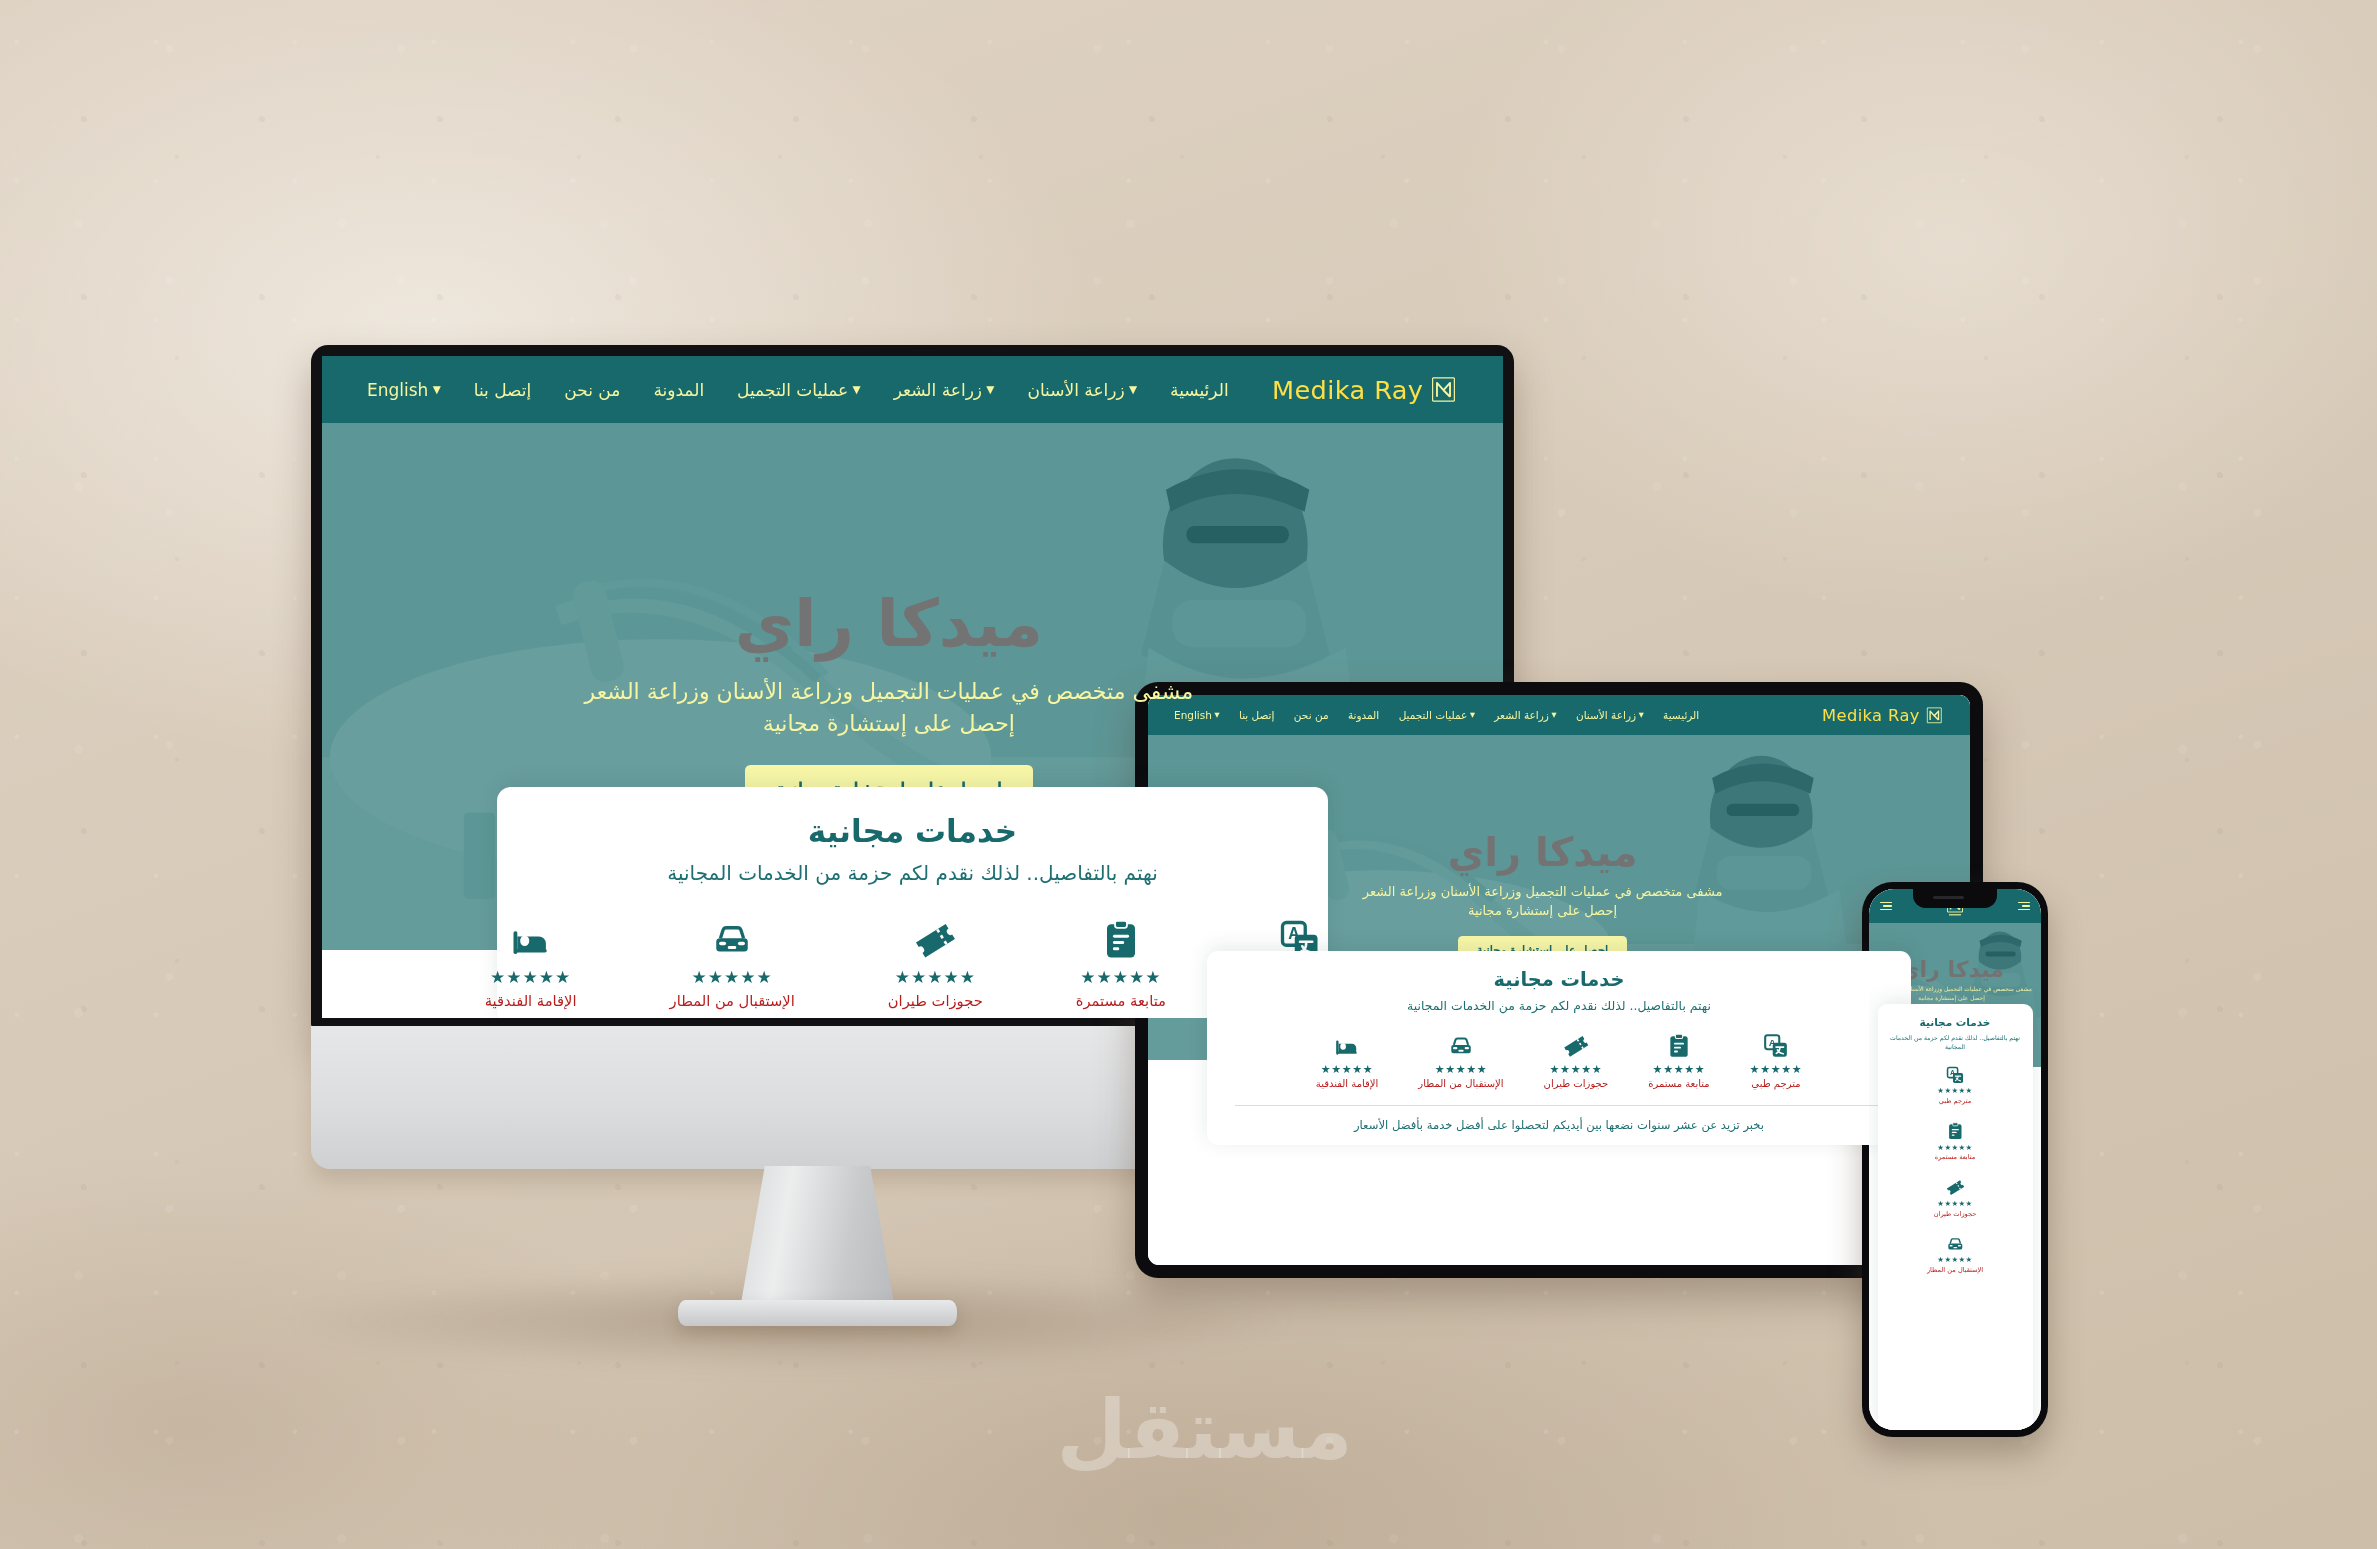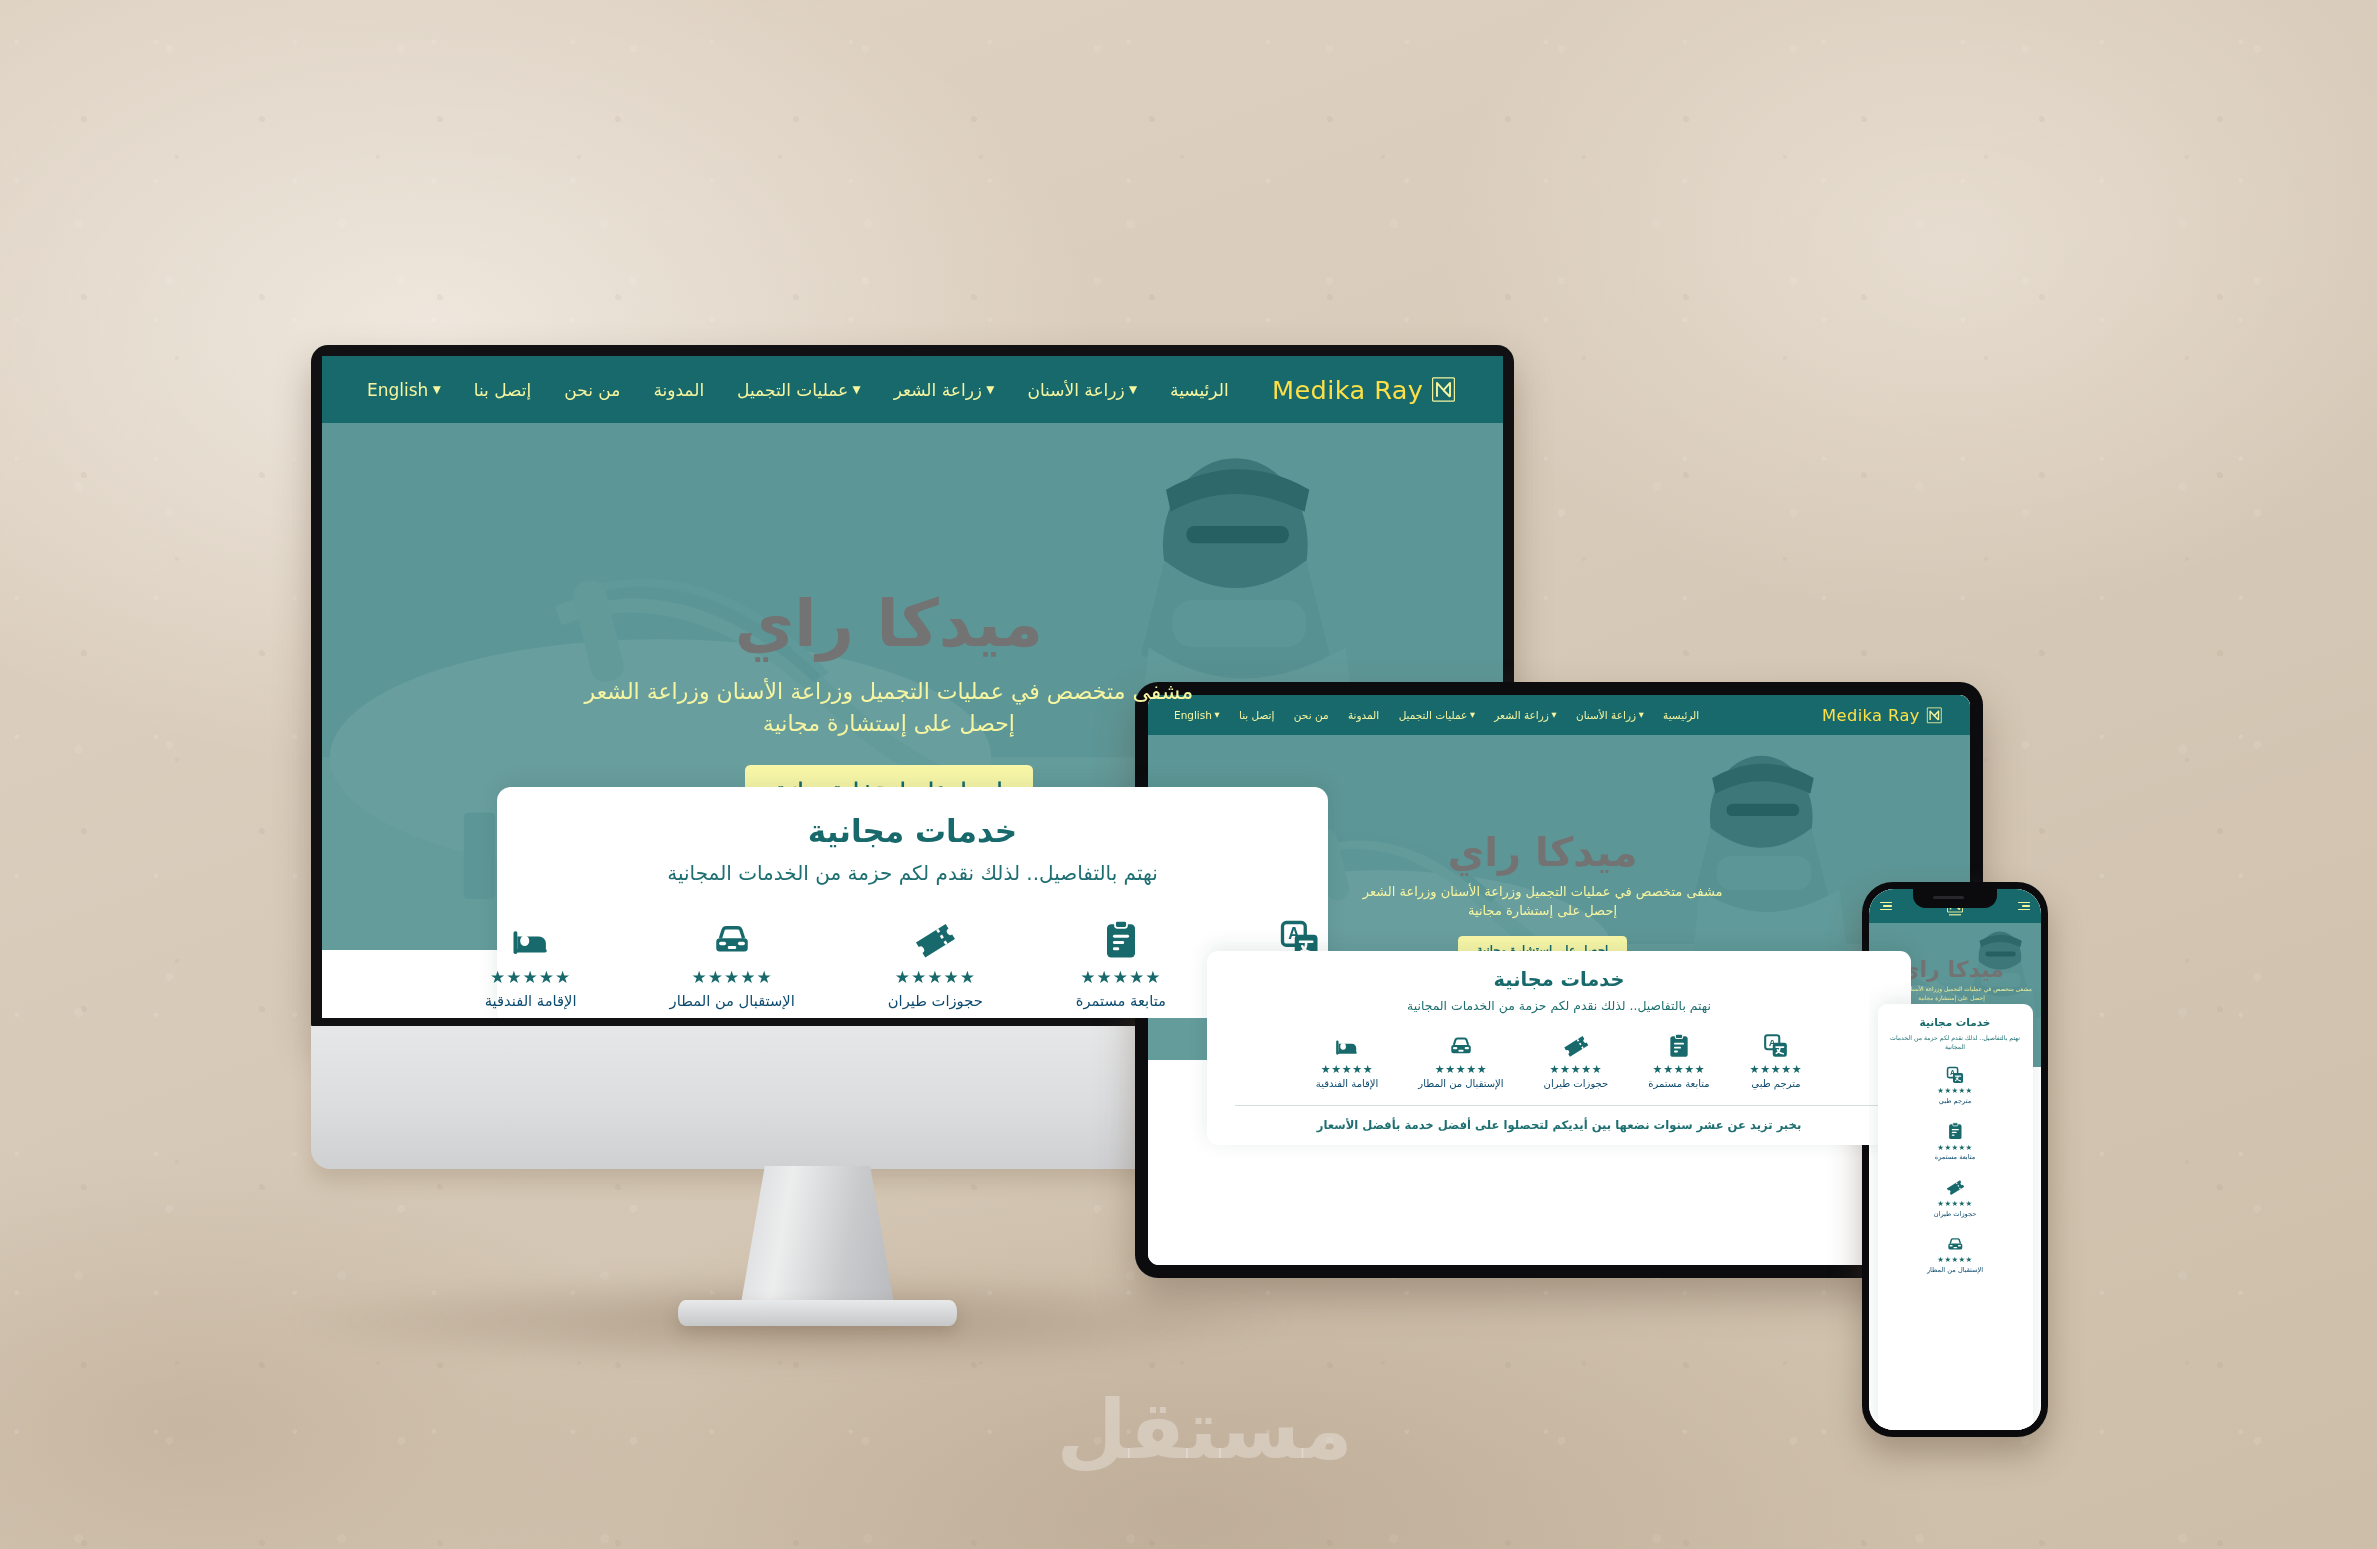--- a/index.html
+++ b/index.html
@@ -101,21 +101,21 @@
   .svc-card{
     position:absolute; background:#fff; border-radius:14px;
     box-shadow:0 -3.1px 20px rgba(20,50,50,.10);
     text-align:center; z-index:5;
   }
   .svc-title{ color:#17696b; font-weight:700; }
   .svc-sub{ color:#1d6f71; }
   .svc-row{ display:flex; justify-content:center; align-items:flex-start; }
   .svc-item{ display:flex; flex-direction:column; align-items:center; }
   .stars{ color:#17696b; letter-spacing:.06em; line-height:1; }
-  .svc-label{ color:#0c4a6e; white-space:nowrap; }
+  .svc-label{ color:#b91c1c; white-space:nowrap; }
   .svc-rule{ height:0.8px; background:#d7dede; }
   .svc-note{ color:#1d6f71; }
 
   
   #desk .nav{ height:67px; padding:0 45px; }
   #desk .logo-text{ font-size:25.6px; }
   #desk .navlinks{ gap:33px; }
   #desk .navlink{ font-size:17px; }
   #desk .hero{ height:527px; }
   #desk .hero-inner{ padding-top:31px; }
@@ -144,21 +144,21 @@
   #pad .hero-title{ font-size:40px; }
   #pad .hero-sub{ font-size:13px; margin-top:9.3px; }
   #pad .hero-btn{ font-size:11.6px; padding:7px 18.6px; margin-top:15.5px; border-radius:4.6px; }
   #pad .svc-card{ left:59px; right:59px; top:256px; padding:17px 20px 12.4px; border-radius:11px; }
   #pad .svc-title{ font-size:19.4px; }
   #pad .svc-sub{ font-size:12.4px; margin-top:7px; }
   #pad .svc-row{ gap:40px; margin-top:20px; }
   #pad .svc-label{ font-size:10px; margin-top:3.9px; }
   #pad .stars{ font-size:11px; margin-top:4.6px; }
   #pad .svc-rule{ margin:15.5px 7.7px 0; }
-  #pad .svc-note{ font-size:11.6px; margin-top:12.4px;font-weight:bold; }
+  #pad .svc-note{ font-size:11.6px; margin-top:12.4px; }
 
   
   #iphone-wrap{ position:absolute; left:1862px; top:882px; width:186px; height:555px; }
   .iph-bezel{
     position:absolute; inset:0; background:#0b0b0e; border-radius:31px;
     padding:7px; box-shadow:0 17px 33px rgba(90,70,52,.38);
   }
   .iph-screen{ width:100%; height:100%; overflow:hidden; border-radius:25px; background:#fff; position:relative; }
   .iph-notch{
     position:absolute; left:50%; transform:translateX(-50%); top:0;

